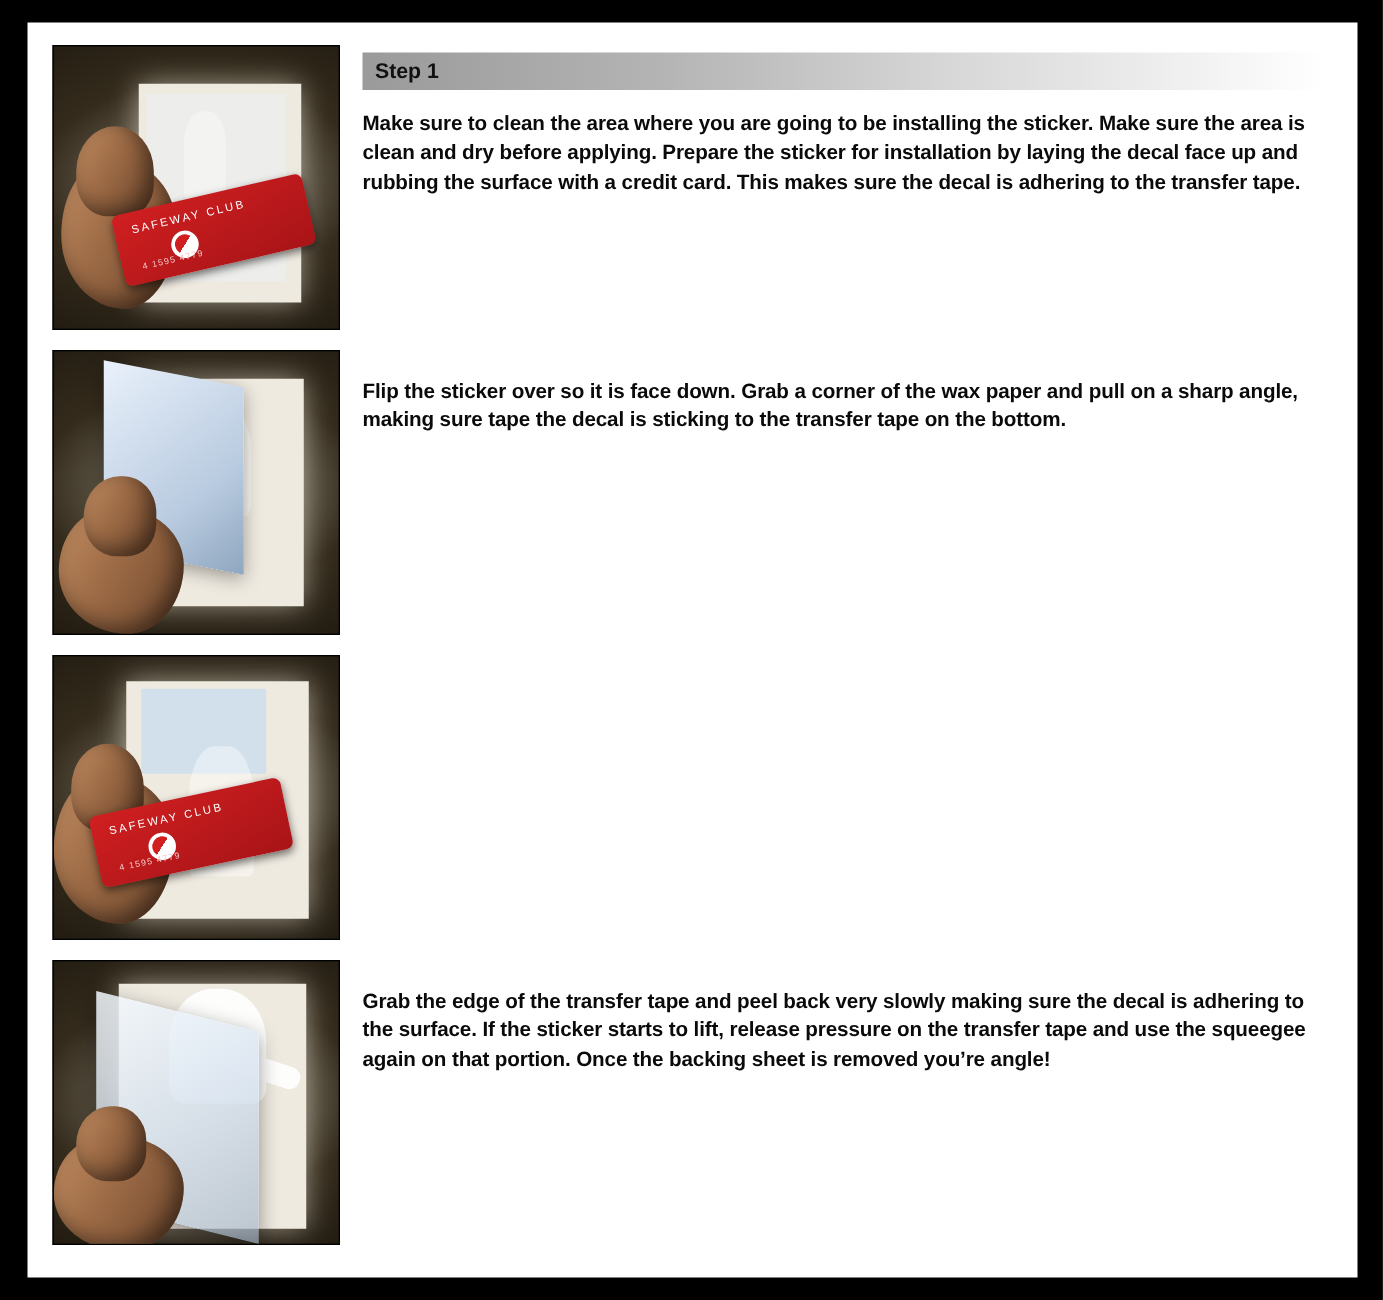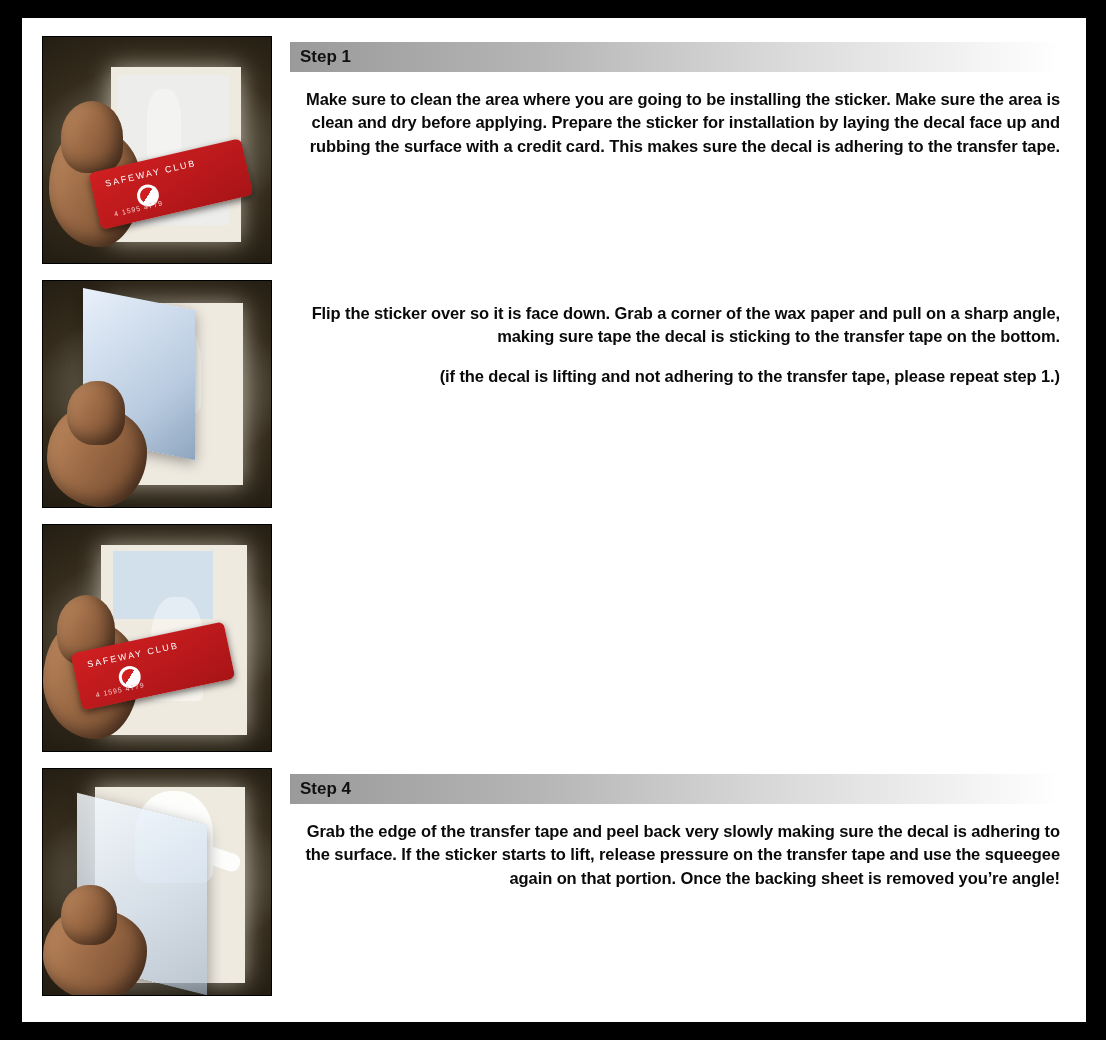--- a/index.html
+++ b/index.html
@@ -112,21 +112,20 @@
   .silhouette {
     position: absolute;
     background: rgba(255,255,255,0.92);
   }
 
   
   .content {
     flex: 1 1 auto;
     min-width: 0;
     padding-top: 6px;
-    text-align: right;
   }
   .step-header {
     height: 30px;
     background: linear-gradient(to right, #9a9a9a 0%, #b5b5b5 32%, #d8d8d8 62%, #ffffff 100%);
     display: flex;
     align-items: center;
     padding-left: 10px;
     box-sizing: border-box;
   }
   .step-header .label {
@@ -181,21 +180,20 @@
         <div class="glow"></div>
         <div class="paper" style="left:60px;top:22px;width:140px;height:182px;"></div>
         <div class="silhouette" style="left:112px;top:44px;width:46px;height:88px;opacity:0.5;border-radius:42% 42% 12% 12%;"></div>
         <div class="paper2" style="left:40px;top:18px;width:112px;height:150px;transform:skewY(11deg);background:linear-gradient(135deg,#e9f1fb 0%,#b9cbe0 65%,#8ea6bf 100%);box-shadow:0 4px 14px rgba(0,0,0,0.35);"></div>
         <div class="hand" style="left:4px;top:126px;width:100px;height:100px;"></div>
         <div class="hand" style="left:24px;top:100px;width:58px;height:64px;border-radius:50% 45% 40% 45%;"></div>
       </div>
       <div class="content">
         <div class="step-body">
           <p>Flip the sticker over so it is face down.  Grab a corner of the wax paper and pull on a sharp angle, making sure tape the decal is sticking to the transfer tape on the bottom.</p>
-          <p>(if the decal is lifting and not adhering to the transfer tape, please repeat step 1.)</p>
         </div>
       </div>
     </div>
 
     <div class="step-row">
       <div class="photo">
         <div class="glow"></div>
         <div class="paper" style="left:58px;top:20px;width:146px;height:190px;"></div>
         <div class="paper2" style="left:70px;top:26px;width:100px;height:68px;background:rgba(200,220,240,0.75);"></div>
         <div class="silhouette" style="left:108px;top:72px;width:52px;height:104px;opacity:0.45;border-radius:40% 40% 8% 8%;"></div>
@@ -215,23 +213,20 @@
       <div class="photo">
         <div class="glow"></div>
         <div class="paper" style="left:52px;top:18px;width:150px;height:196px;"></div>
         <div class="silhouette" style="left:92px;top:22px;width:78px;height:92px;opacity:0.95;border-radius:46% 46% 14% 18%;"></div>
         <div class="silhouette" style="left:140px;top:78px;width:58px;height:18px;opacity:0.95;transform:rotate(18deg);border-radius:8px;"></div>
         <div class="paper2" style="left:34px;top:40px;width:130px;height:170px;transform:skewY(14deg);background:linear-gradient(140deg,rgba(245,250,255,0.85) 0%,rgba(200,215,232,0.7) 60%,rgba(160,178,198,0.65) 100%);box-shadow:0 5px 16px rgba(0,0,0,0.4);"></div>
         <div class="hand" style="left:0px;top:140px;width:104px;height:92px;"></div>
         <div class="hand" style="left:18px;top:116px;width:56px;height:60px;border-radius:50% 45% 40% 45%;"></div>
       </div>
       <div class="content">
-        <div class="step-header">
-          <span class="label">Step 4</span>
-        </div>
         <div class="step-body">
           <p>Grab the edge of the transfer tape and peel back very slowly making sure the decal is adhering to the surface.  If the sticker starts to lift, release pressure on the transfer tape and use the squeegee again on that portion.  Once the backing sheet is removed you’re angle!</p>
         </div>
       </div>
     </div>
 
   </div>
 </div>
 
 </body></html>

